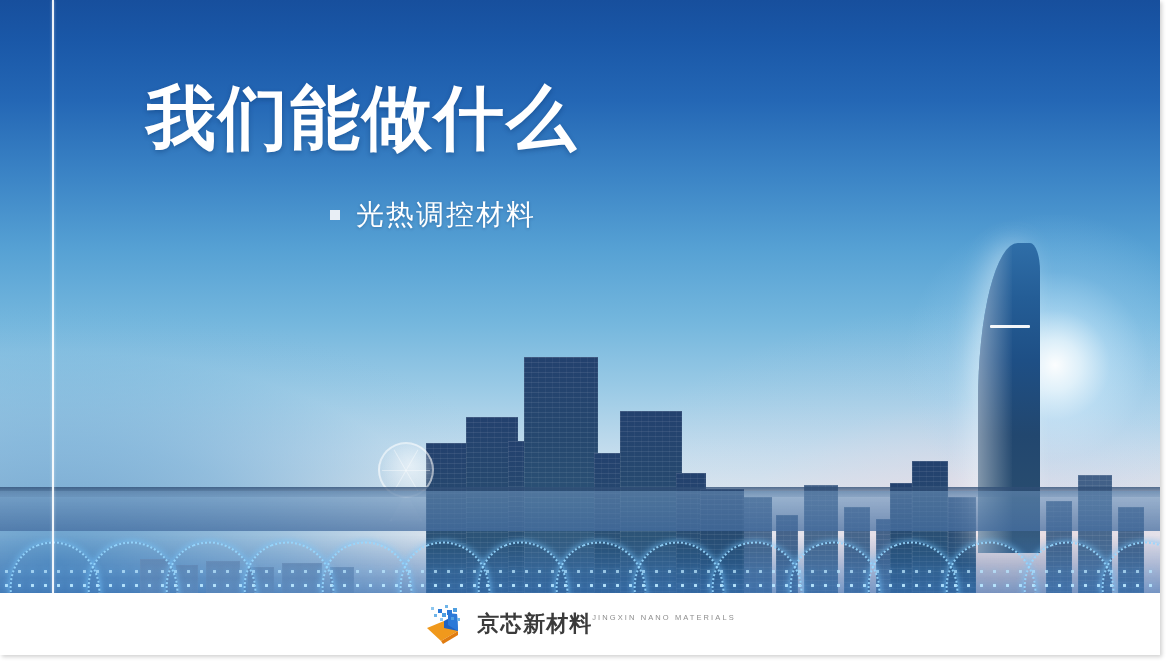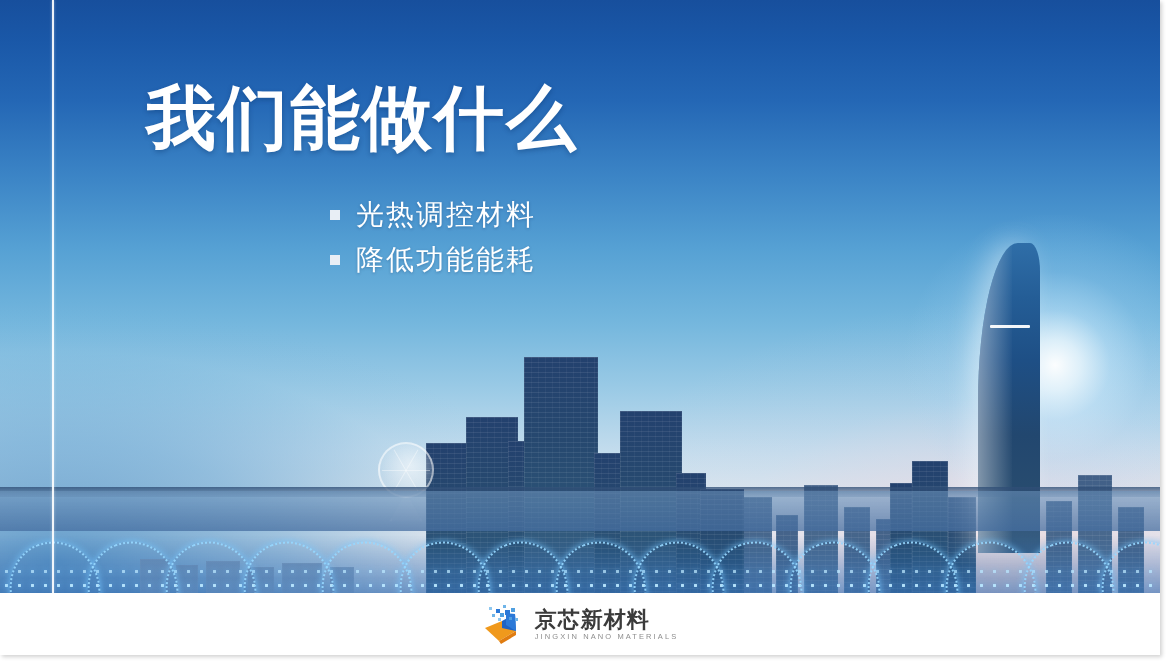--- a/index.html
+++ b/index.html
@@ -271,21 +271,21 @@
     display: flex;
     align-items: center;
     justify-content: center;
   }
   .logo {
     display: flex;
     align-items: center;
     gap: 9px;
   }
   .logo-mark { width: 44px; height: 40px; flex: 0 0 auto; }
-  .logo-text { display: flex; flex-direction: column; justify-content: flex-end; }
+  .logo-text { display: flex; flex-direction: row; justify-content: flex-end; }
   .logo-cn {
     font-size: 22px;
     font-weight: 700;
     color: #3b3b3b;
     letter-spacing: 1px;
     line-height: 1.05;
   }
   .logo-en {
     font-size: 7.5px;
     color: #8d8d8d;
@@ -419,24 +419,20 @@
 
       <div class="left-rule"></div>
 
       <div class="title">我们能做什么</div>
 
       <div class="bullets">
         <div class="bullet-row">
           <span class="bullet-mark"></span>
           <span class="bullet-text">光热调控材料</span>
         </div>
-        <div class="bullet-row">
-          <span class="bullet-mark"></span>
-          <span class="bullet-text">降低功能能耗</span>
-        </div>
       </div>
     </div>
 
     <div class="footer">
       <div class="logo">
         <span class="logo-mark">
           <svg viewBox="0 0 44 40" width="44" height="40">
 
             <polygon points="3,24 20,17 34,27 17,37" fill="#f0991c"></polygon>
             <polygon points="17,37 34,27 34,31 19,40" fill="#e07c10"></polygon>

